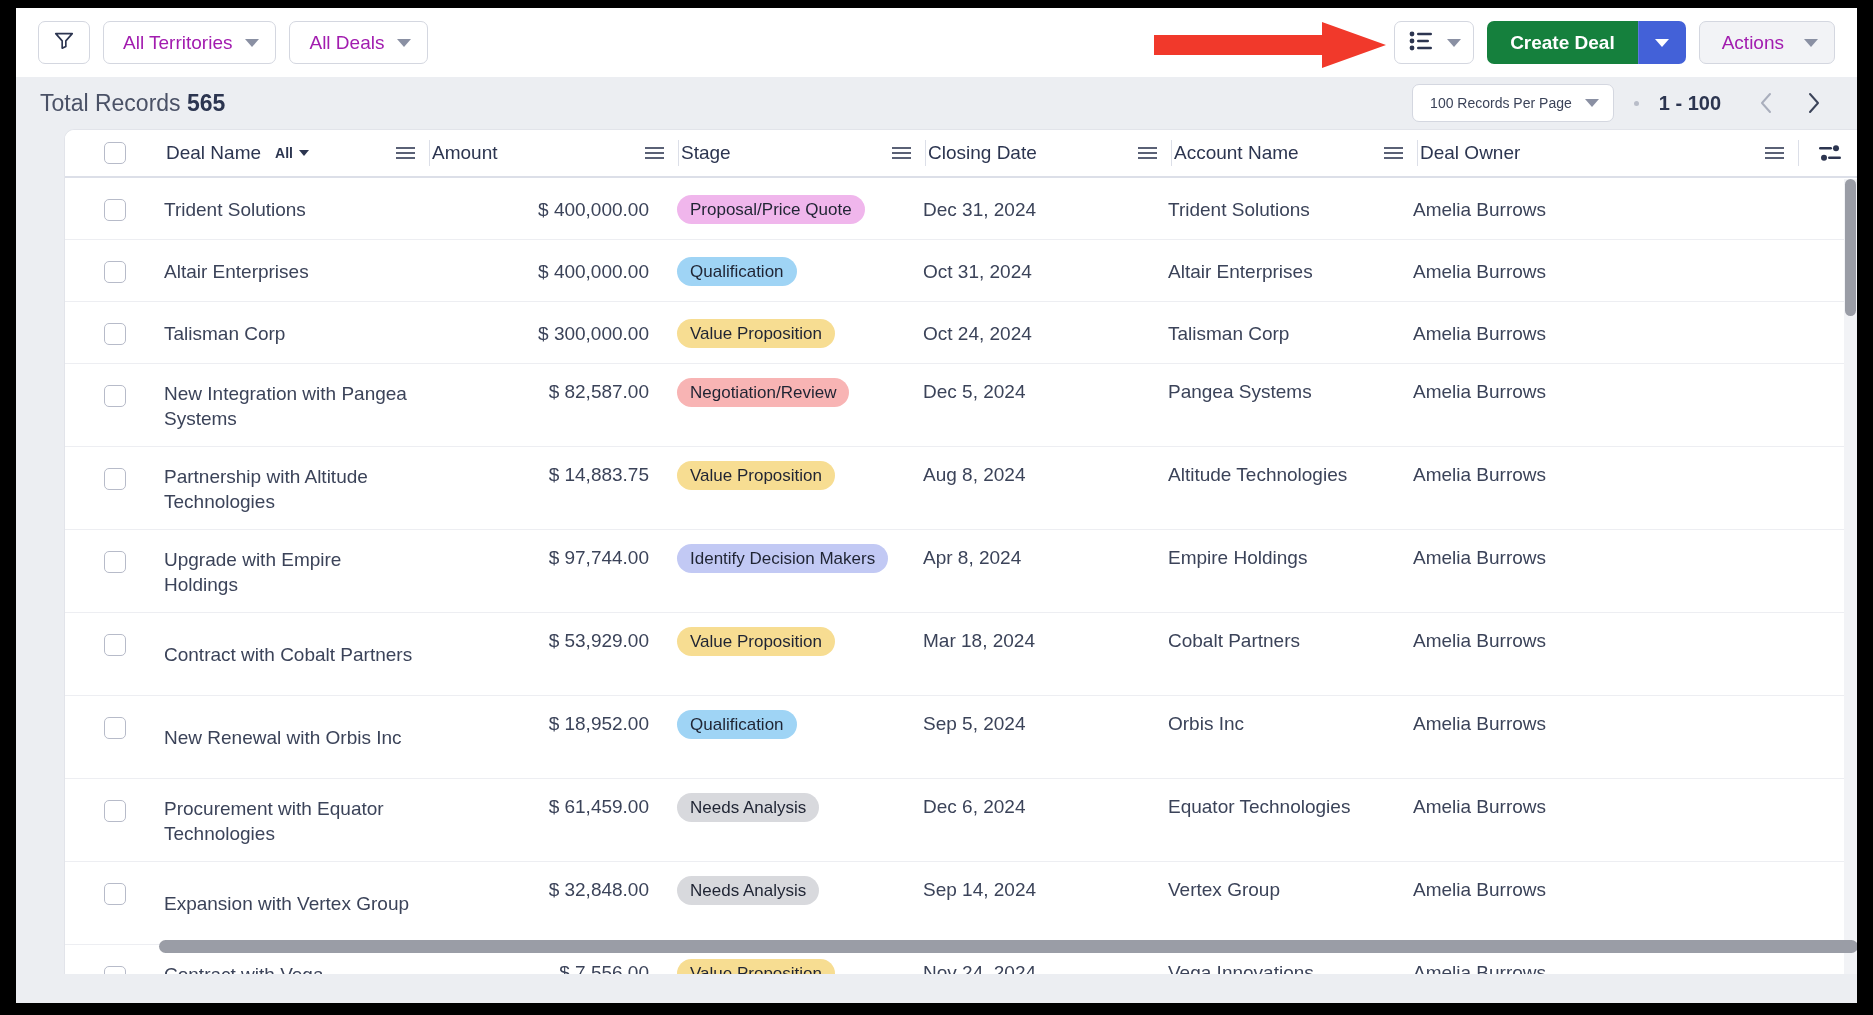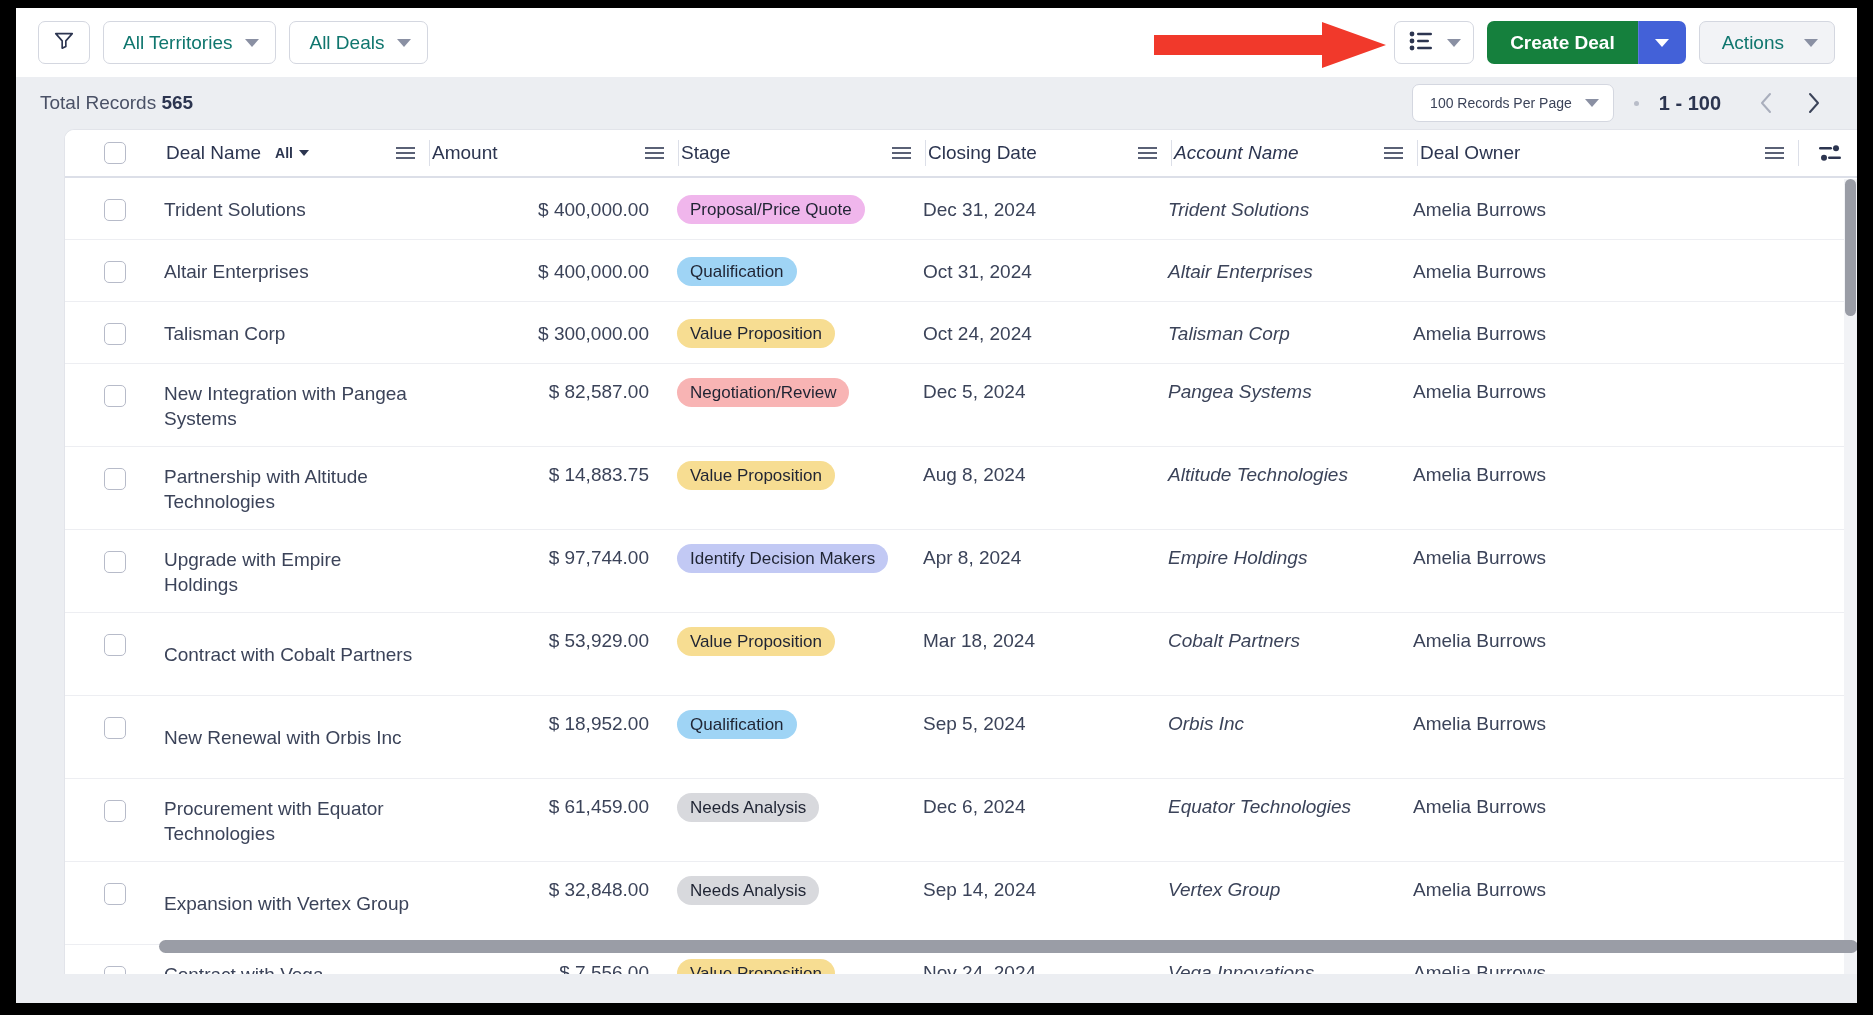--- a/index.html
+++ b/index.html
@@ -29,21 +29,21 @@
     padding: 0 22px 0 22px;
   }
   .tb-left { display: flex; align-items: center; gap: 13px; }
   .tb-right { margin-left: auto; display: flex; align-items: center; gap: 13px; }
 
   .btn {
     height: 43px;
     border: 1px solid #d4d7e0;
     border-radius: 7px;
     background: #fff;
-    color: #0f766e;
+    color: #a21caf;
     font-size: 19px;
     display: flex;
     align-items: center;
     justify-content: center;
     cursor: pointer;
     white-space: nowrap;
   }
   .btn-icon { width: 52px; }
   .btn-drop { padding: 0 16px 0 19px; gap: 13px; }
   .btn-grey {
@@ -113,21 +113,21 @@
 
   
   #records-bar {
     height: 52px;
     display: flex;
     align-items: center;
     padding: 0 22px 0 24px;
     background: #eceef2;
   }
   #total-records {
-    font-size: 19px;
+    font-size: 23px;
     color: #4a5166;
   }
   #total-records b { color: #2c3550; }
   .rb-right { margin-left: auto; display: flex; align-items: center; gap: 6px; }
   #per-page {
     height: 38px;
     border: 1px solid #d4d7e0;
     border-radius: 7px;
     background: #fff;
     font-size: 14px;
@@ -198,21 +198,21 @@
     border-right: 5px solid transparent;
     border-top: 6px solid #2c3550;
   }
 
   
   .c-check { width: 99px; justify-content: center; }
   .c-name  { width: 265px; }
   .c-amt   { width: 248px; }
   .c-stage { width: 246px; }
   .c-date  { width: 245px; }
-  .c-acct  { width: 245px; font-style: italic; }
+  .c-acct  { width: 245px; }
   .c-owner { width: 380px; }
   .c-cfg   { width: 62px; justify-content: center; }
 
   
   #tbody { position: relative; }
   .row {
     display: flex;
     align-items: stretch;
     border-bottom: 1px solid #edeef2;
     min-height: 62px;

